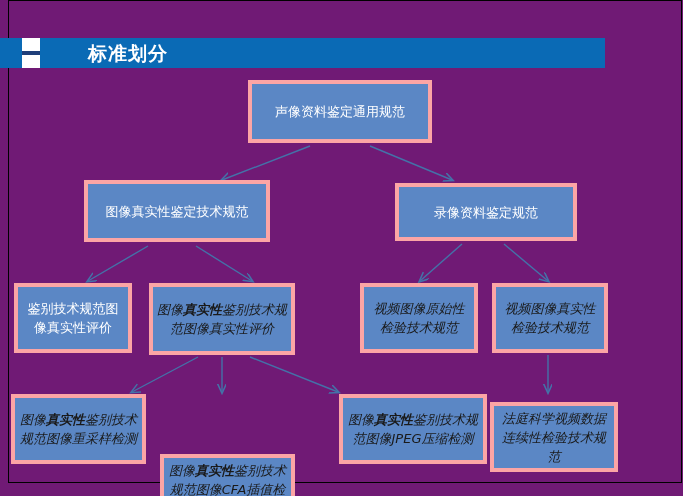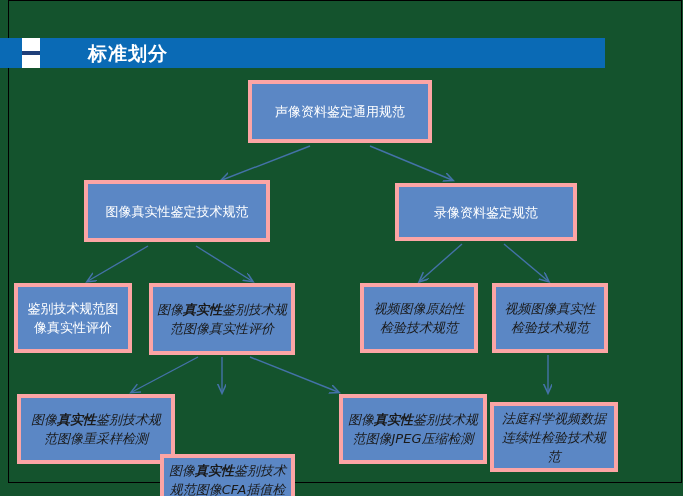--- a/index.html
+++ b/index.html
@@ -7,21 +7,21 @@
     padding: 0;
     background: #ffffff;
   }
   body {
     font-family: "DejaVu Sans", "Liberation Sans", sans-serif;
   }
   #slide {
     position: relative;
     width: 683px;
     height: 496px;
-    background: #14532d;
+    background: #701a75;
     overflow: hidden;
   }
   
   #page-frame {
     position: absolute;
     left: 8px;
     top: 0px;
     width: 674px;
     height: 483px;
     border: 1px solid #000000;
@@ -179,21 +179,21 @@
   </div>
 
   <div class="node dark-text" style="left:360px; top:283px; width:118px; height:70px;">
     <span class="label">视频图像原始性检验技术规范</span>
   </div>
 
   <div class="node dark-text" style="left:492px; top:283px; width:116px; height:70px;">
     <span class="label">视频图像真实性检验技术规范</span>
   </div>
 
-  <div class="node dark-text" style="left:17px; top:394px; width:158px; height:70px;">
+  <div class="node dark-text" style="left:11px; top:394px; width:135px; height:70px;">
     <span class="label"><span>图像</span><b>真实性</b><span>鉴别技术规范图像重采样检测</span></span>
   </div>
 
   <div class="node dark-text" style="left:160px; top:415px; width:135px; height:70px;margin-top:39px;">
     <span class="label"><span>图像</span><b>真实性</b><span>鉴别技术规范图像CFA插值检测</span></span>
   </div>
 
   <div class="node dark-text" style="left:303px; top:394px; width:148px; height:70px;margin-left:36px;">
     <span class="label"><span>图像</span><b>真实性</b><span>鉴别技术规范图像JPEG压缩检测</span></span>
   </div>

